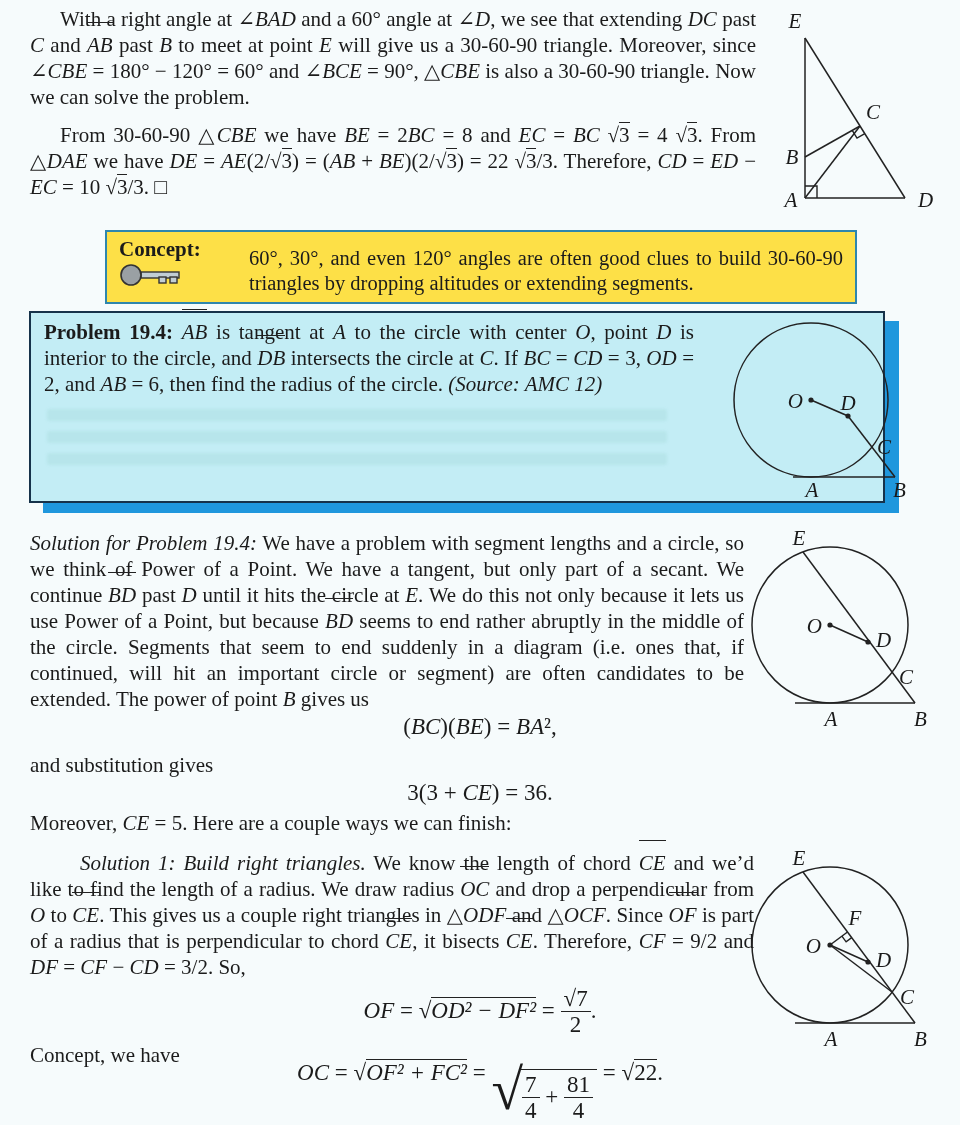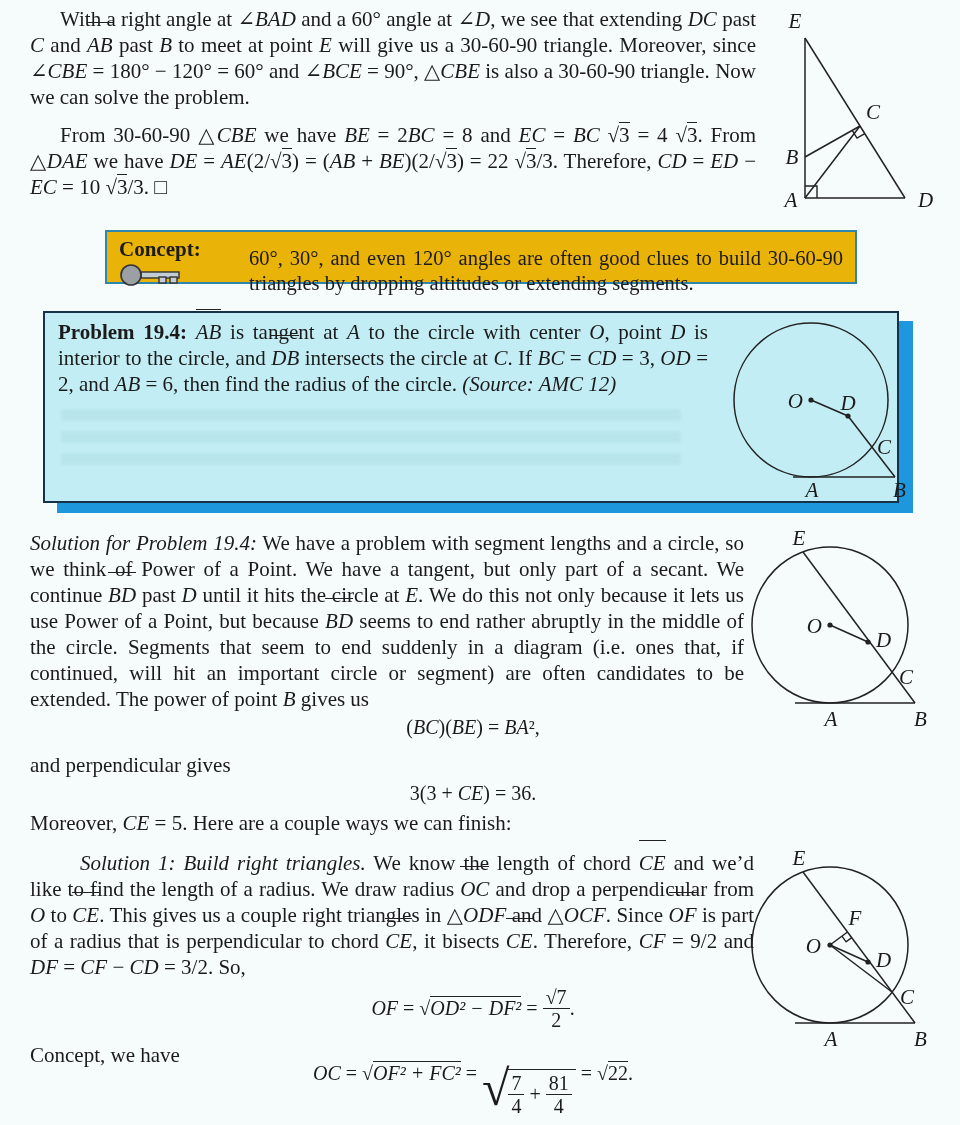--- a/index.html
+++ b/index.html
@@ -14,33 +14,33 @@
   .indent{text-indent:30px;}
   .i{font-style:italic;}
   .b{font-weight:bold;}
   .ov{border-top:1.5px solid #222;padding-top:10px;}
   .rad{border-top:1.5px solid #222;}
   .grp{display:inline-block;vertical-align:-1.05em;padding:2px 4px 0 1px;}
   .bigsurd{font-size:250%;line-height:0;vertical-align:-0.5em;letter-spacing:-2px;}
   .frac{display:inline-block;text-align:center;vertical-align:-0.62em;line-height:1.1;}
   .frac .num{display:block;border-bottom:1.4px solid #222;padding:0 3px;}
   .frac .den{display:block;}
-  .eq{position:absolute;left:8px;width:930px;text-align:center;font-size:20px;}
+  .eq{position:absolute;left:15px;width:930px;text-align:center;font-size:23px;}
   
   #concept{
-    left:105px;top:230px;width:752px;height:54px;
-    background:#eab308;border:2px solid #2e86ad;box-sizing:border-box;
+    left:105px;top:230px;width:752px;height:74px;
+    background:#fde047;border:2px solid #2e86ad;box-sizing:border-box;
     display:flex;
   }
   .c-left{width:126px;padding:4px 0 0 12px;flex:none;}
   .c-title{font-weight:bold;font-size:21px;}
   .c-body{flex:1;font-size:20.5px;line-height:25px;padding:14px 12px 0 4px;text-align:justify;}
   
   #problem-box{
-    left:43px;top:311px;width:856px;height:192px;
+    left:29px;top:311px;width:856px;height:192px;
     background:#c3edf5;border:2px solid #16324a;box-sizing:border-box;
     box-shadow:14px 10px 0 0 #1f97dd;
     text-decoration:underline;
   }
   .pbody{position:absolute;left:13px;top:6px;width:650px;text-align:justify;}
   .ghost{position:absolute;left:16px;width:620px;height:12px;
     background:rgba(80,165,150,0.10);filter:blur(1.5px);border-radius:3px;}
   
   svg{position:absolute;overflow:visible;}
   svg text{font-family:"Liberation Serif","DejaVu Serif",serif;font-style:italic;
@@ -114,21 +114,21 @@
   <line class="ln" x1="50" y1="178" x2="170" y2="178"></line>
   <text x="54" y="20" text-anchor="middle">E</text>
   <text x="77" y="108" text-anchor="end">O</text>
   <text x="131" y="122">D</text>
   <text x="154" y="159">C</text>
   <text x="86" y="201" text-anchor="middle">A</text>
   <text x="169" y="201">B</text>
 </svg>
 
 <div class="eq" style="top:714px"><span>(</span><span class="i">BC</span><span>)(</span><span class="i">BE</span><span>) = </span><span class="i">BA</span><span>²,</span></div>
-<div class="abs" style="left:30px;top:752px">and perpendicular gives</div>
+<div class="abs" style="left:30px;top:752px">and substitution gives</div>
 <div class="eq" style="top:780px"><span>3(3 + </span><span class="i">CE</span><span>) = 36.</span></div>
 <div class="abs" style="left:30px;top:810px;width:726px"><span>Moreover, </span><span class="i">CE</span><span> = 5. Here are a couple ways we can finish:</span></div>
 
 <div class="abs para" style="left:30px;top:850px;width:724px;text-indent:50px"><span class="i">Solution 1: Build right triangles.</span><span> We know the length of chord </span><span class="i ov">CE</span><span> and we’d like to find the length of a radius. We draw radius </span><span class="i ov">OC</span><span> and drop a perpendicular from </span><span class="i">O</span><span> to </span><span class="i ov">CE</span><span>. This gives us a couple right triangles in △</span><span class="i">ODF</span><span> and △</span><span class="i">OCF</span><span>. Since </span><span class="i ov">OF</span><span> is part of a radius that is perpendicular to chord </span><span class="i ov">CE</span><span>, it bisects </span><span class="i ov">CE</span><span>. Therefore, </span><span class="i">CF</span><span> = 9/2 and </span><span class="i">DF</span><span> = </span><span class="i">CF</span><span> − </span><span class="i">CD</span><span> = 3/2. So,</span></div>
 
 <svg style="left:745px;top:845px" width="215" height="225" viewBox="0 0 215 225">
   <circle class="ln" cx="85" cy="100" r="78"></circle>
   <line class="ln" x1="58" y1="27" x2="170" y2="178"></line>
   <circle cx="85" cy="100" r="2.6" fill="#222"></circle>
   <circle cx="123" cy="117" r="2.6" fill="#222"></circle>

